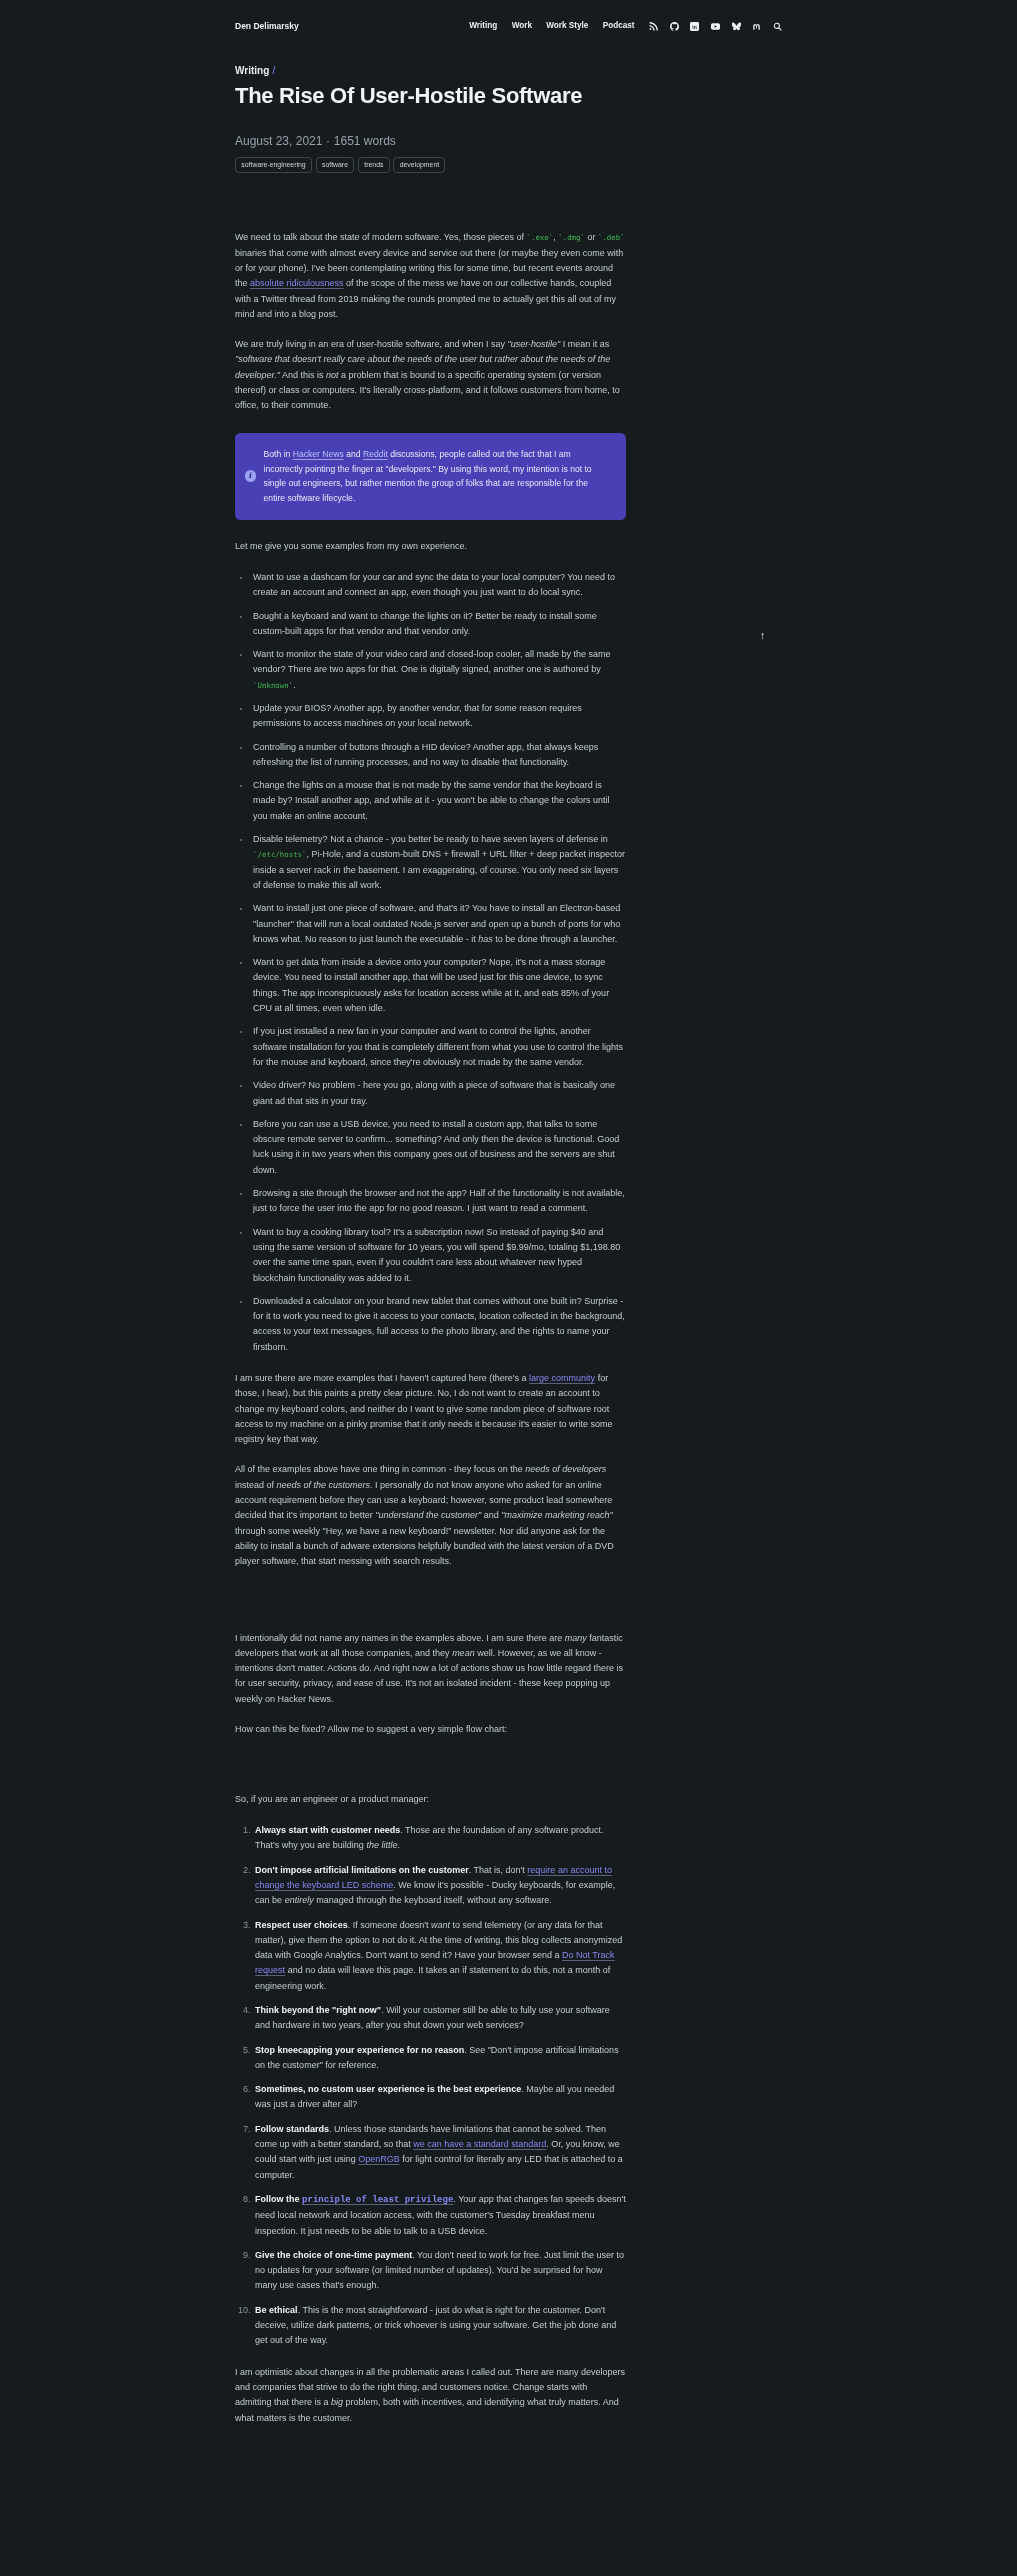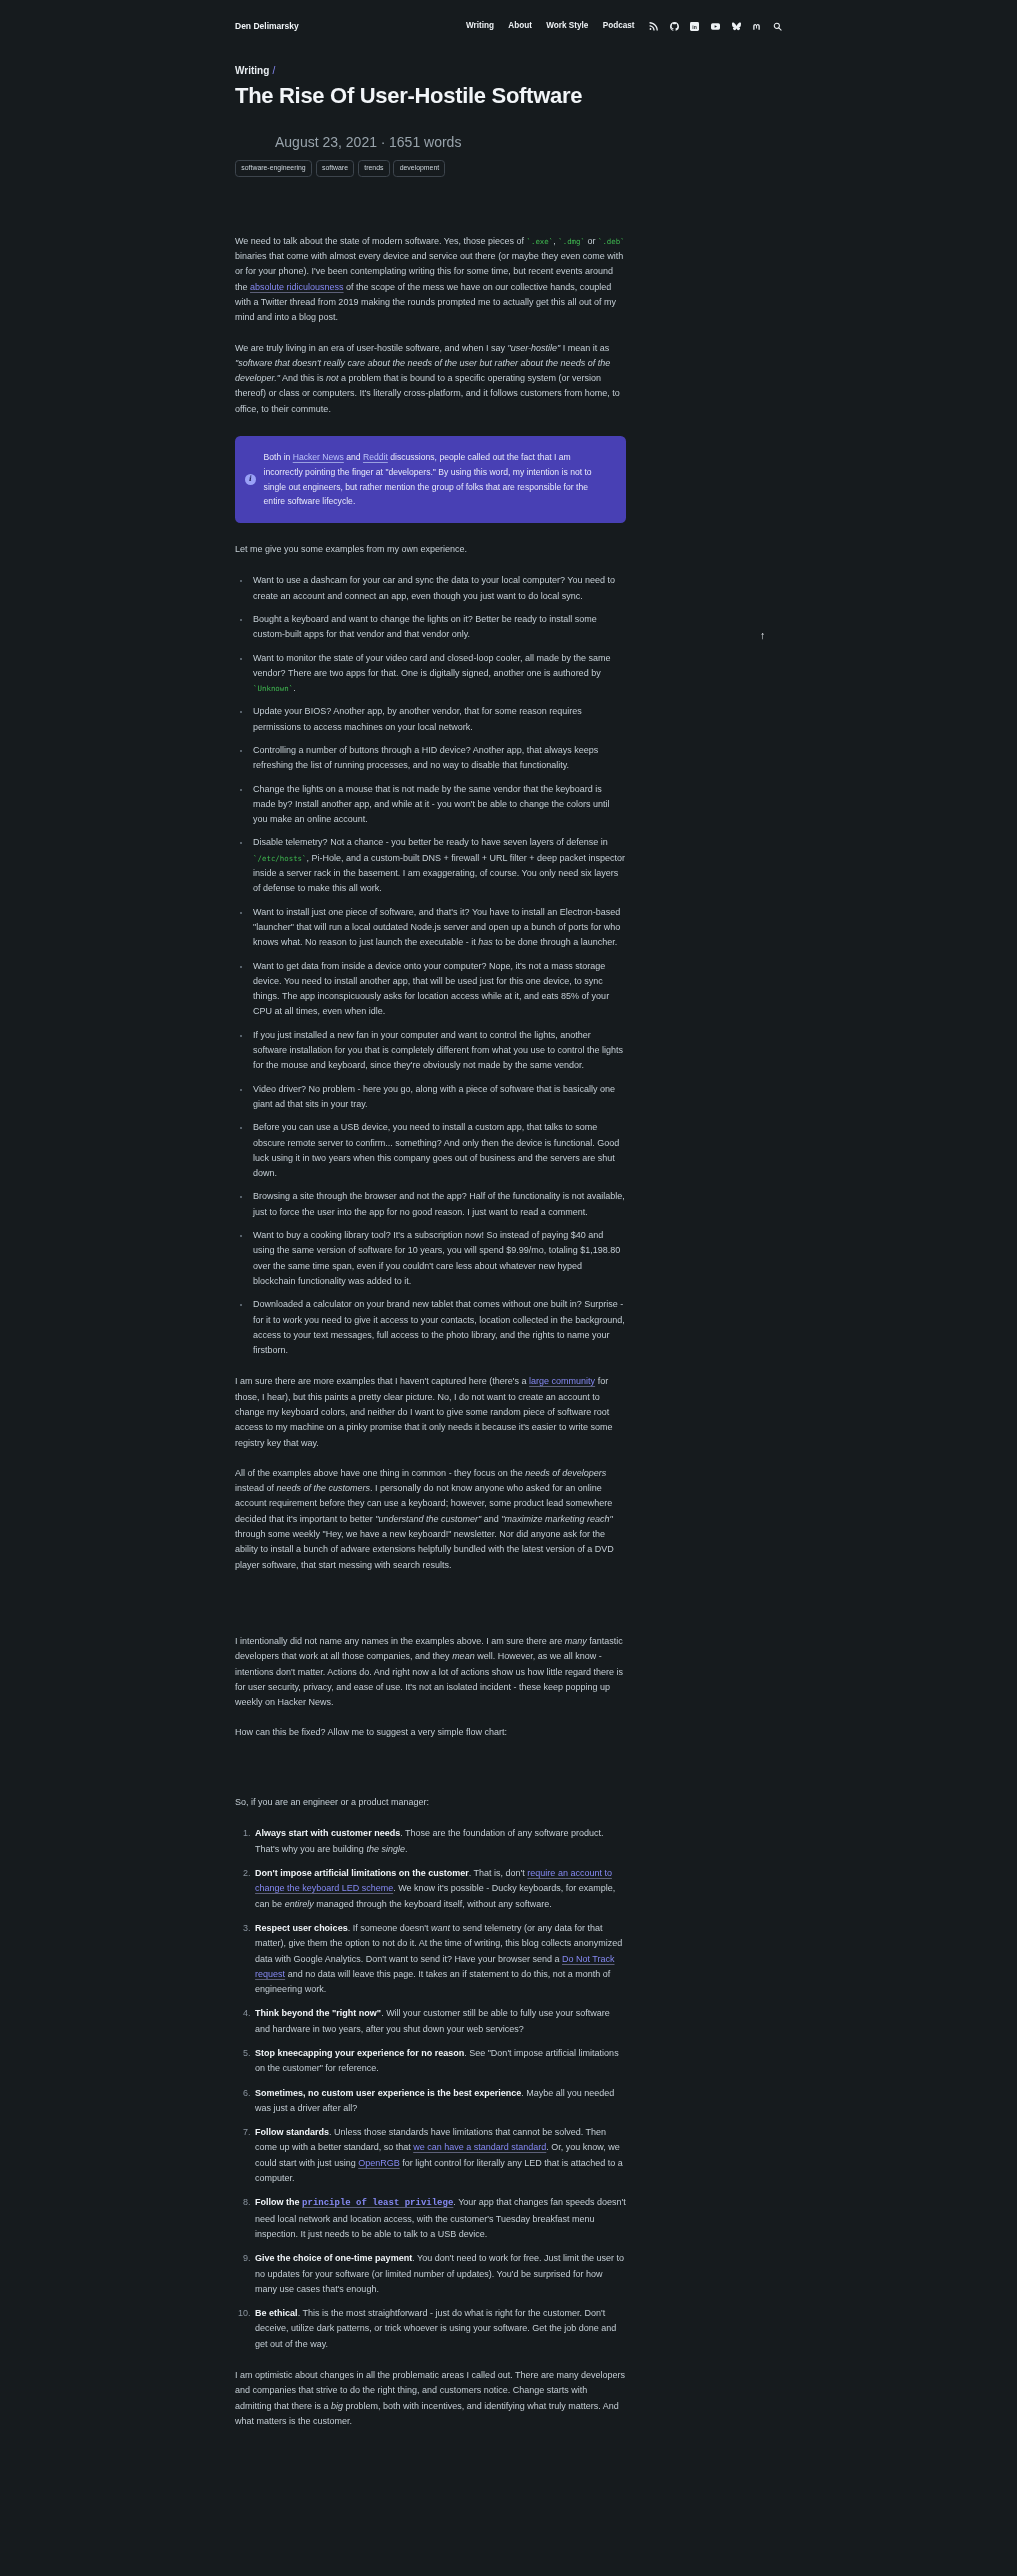--- a/index.html
+++ b/index.html
@@ -18,21 +18,21 @@
   .nav { display:flex; align-items:center; gap:14.3px; }
   .navlink { color:#eef2f5; font-size:8.2px; font-weight:600; text-decoration:none; }
   .icn { display:inline-flex; width:9px; height:9px; color:#eef2f5; }
   .icn svg { width:100%; height:100%; }
 
   
   article { width:391px; }
   .breadcrumb { margin-top:15px; font-size:10px; color:#e8edf1; font-weight:600; }
   .breadcrumb .sep { color:#8589f3; margin-left:3.2px; font-weight:400; }
   h1.title { margin:4.2px 0 22px; font-size:22px; line-height:1.15; letter-spacing:-0.3px; color:#f2f5f8; font-weight:800; }
-  .meta { color:#98a3ab; font-size:14px;margin-left:40px; }
+  .meta { color:#98a3ab; font-size:12px; }
   .meta .dot { margin:0 3.7px; }
   .tags { display:flex; gap:3.7px; margin-top:5.8px; }
   .tag { border:0.5px solid #3d454d; border-radius:3.7px; padding:1.1px 5.3px 1.6px; font-size:6.9px; color:#ccd5dc; }
   .post-header { margin-bottom:57px; }
 
   
   .body p { margin:15px 0; }
   .body a.lnk { color:#8589f3; text-decoration:underline; text-decoration-color:#5d6079; text-underline-offset:1.6px; }
   .body a.lnk.b { font-weight:700;font-family:Liberation Mono, monospace; }
   .body em { font-style:italic; }
@@ -60,21 +60,21 @@
 <body>
 <div class="page">
 
 <div class="container">
 
   <header>
     <a class="brand" href="#">Den Delimarsky</a>
     <div class="nav">
       <span style="display:flex;gap:14.3px;align-items:center;">
             <a class="navlink" href="#">Writing</a>
-            <a class="navlink" href="#">About</a>
+            <a class="navlink" href="#">Work</a>
             <a class="navlink" href="#">Work Style</a>
             <a class="navlink" href="#">Podcast</a>
           </span>
       <span style="display:flex;gap:11.7px;align-items:center;">
             <span class="icn">
               <svg viewBox="0 0 16 16" fill="currentColor">
                 <path d="M2.6 14a1.6 1.6 0 1 0 0-3.2 1.6 1.6 0 0 0 0 3.2z"></path>
                 <path d="M1 5.9v2.3c3.8 0 6.8 3 6.8 6.8h2.3c0-5-4.1-9.1-9.1-9.1z"></path>
                 <path d="M1 1.2v2.3C7.9 3.5 13.5 9.1 13.5 16h2.3C15.8 7.8 9.2 1.2 1 1.2z" transform="translate(0,-1)"></path>
               </svg>
@@ -161,21 +161,21 @@
             <li>Downloaded a calculator on your brand new tablet that comes without one built in? Surprise - for it to work you need to give it access to your contacts, location collected in the background, access to your text messages, full access to the photo library, and the rights to name your firstborn.</li>
           </ul>
           <p>I am sure there are more examples that I haven't captured here (there's a <a class="lnk" href="#">large community</a> for those, I hear), but this paints a pretty clear picture. No, I do not want to create an account to change my keyboard colors, and neither do I want to give some random piece of software root access to my machine on a pinky promise that it only needs it because it's easier to write some registry key that way.</p>
           <p>All of the examples above have one thing in common - they focus on the <em>needs of developers</em> instead of <em>needs of the customers</em>. I personally do not know anyone who asked for an online account requirement before they can use a keyboard; however, some product lead somewhere decided that it's important to better <em>"understand the customer"</em> and <em>"maximize marketing reach"</em> through some weekly "Hey, we have a new keyboard!" newsletter. Nor did anyone ask for the ability to install a bunch of adware extensions helpfully bundled with the latest version of a DVD player software, that start messing with search results.</p>
           <div style="height: 31px;"></div>
           <p>I intentionally did not name any names in the examples above. I am sure there are <em>many</em> fantastic developers that work at all those companies, and they <em>mean</em> well. However, as we all know - intentions don't matter. Actions do. And right now a lot of actions show us how little regard there is for user security, privacy, and ease of use. It's not an isolated incident - these keep popping up weekly on Hacker News.</p>
           <p>How can this be fixed? Allow me to suggest a very simple flow chart:</p>
           <div style="height: 24.4px;"></div>
           <p>So, if you are an engineer or a product manager:</p>
           <ol>
-            <li><strong>Always start with customer needs</strong>. Those are the foundation of any software product. That's why you are building <em>the single</em>.</li>
+            <li><strong>Always start with customer needs</strong>. Those are the foundation of any software product. That's why you are building <em>the little</em>.</li>
             <li><strong>Don't impose artificial limitations on the customer</strong>. That is, don't <a class="lnk" href="#">require an account to change the keyboard LED scheme</a>. We know it's possible - Ducky keyboards, for example, can be <em>entirely</em> managed through the keyboard itself, without any software.</li>
             <li><strong>Respect user choices</strong>. If someone doesn't <em>want</em> to send telemetry (or any data for that matter), give them the option to not do it. At the time of writing, this blog collects anonymized data with Google Analytics. Don't want to send it? Have your browser send a <a class="lnk" href="#">Do Not Track request</a> and no data will leave this page. It takes an if statement to do this, not a month of engineering work.</li>
             <li><strong>Think beyond the "right now"</strong>. Will your customer still be able to fully use your software and hardware in two years, after you shut down your web services?</li>
             <li><strong>Stop kneecapping your experience for no reason</strong>. See "Don't impose artificial limitations on the customer" for reference.</li>
             <li><strong>Sometimes, no custom user experience is the best experience</strong>. Maybe all you needed was just a driver after all?</li>
             <li><strong>Follow standards</strong>. Unless those standards have limitations that cannot be solved. Then come up with a better standard, so that <a class="lnk" href="#">we can have a standard standard</a>. Or, you know, we could start with just using <a class="lnk" href="#">OpenRGB</a> for light control for literally any LED that is attached to a computer.</li>
             <li><strong>Follow the </strong><a class="lnk b" href="#">principle of least privilege</a>. Your app that changes fan speeds doesn't need local network and location access, with the customer's Tuesday breakfast menu inspection. It just needs to be able to talk to a USB device.</li>
             <li><strong>Give the choice of one-time payment</strong>. You don't need to work for free. Just limit the user to no updates for your software (or limited number of updates). You'd be surprised for how many use cases that's enough.</li>
             <li><strong>Be ethical</strong>. This is the most straightforward - just do what is right for the customer. Don't deceive, utilize dark patterns, or trick whoever is using your software. Get the job done and get out of the way.</li>
           </ol>

